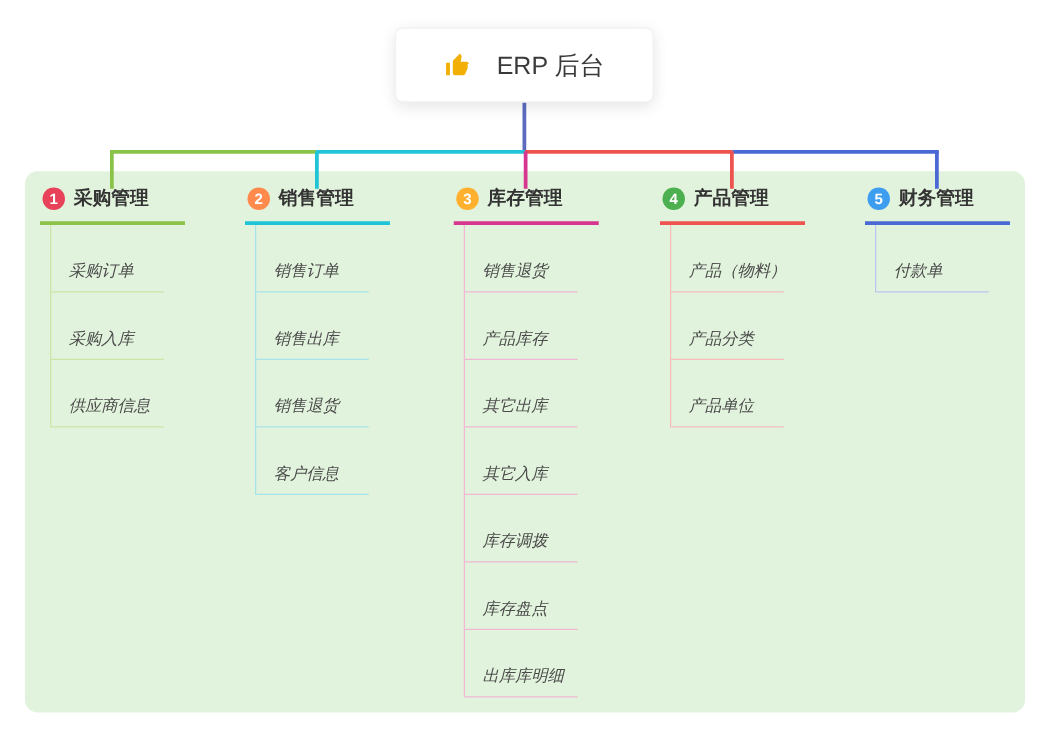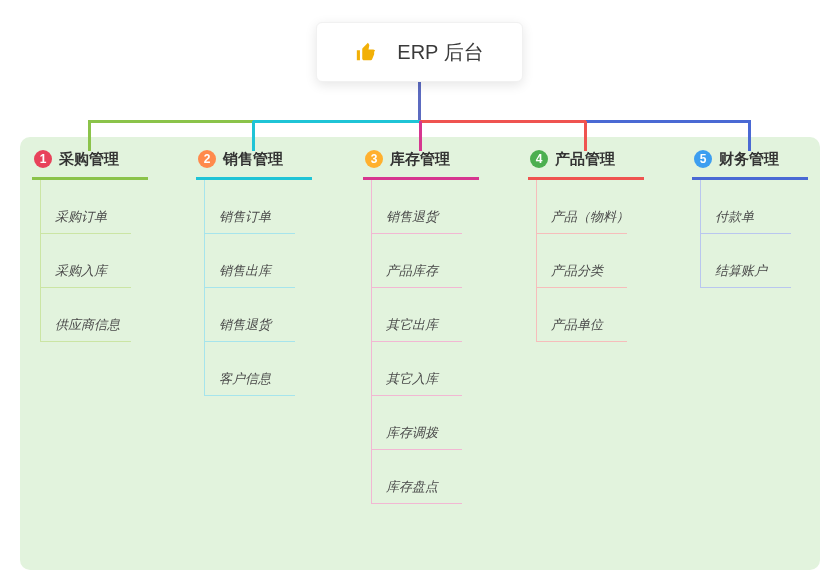--- a/index.html
+++ b/index.html
@@ -144,20 +144,21 @@
       <span class="badge">3</span>
       <span>库存管理</span>
     </div>
     <div class="children">
       <div class="child">销售退货</div>
       <div class="child">产品库存</div>
       <div class="child">其它出库</div>
       <div class="child">其它入库</div>
       <div class="child">库存调拨</div>
       <div class="child">库存盘点</div>
+      <div class="child">出库库明细</div>
     </div>
   </div>
 
   <div class="branch" style="left: 528px; --line: #ef5350; --badge: #4caf50; --child: #f6bdbb;">
     <div class="branch-header">
       <span class="badge">4</span>
       <span>产品管理</span>
     </div>
     <div class="children">
       <div class="child">产品（物料）</div>
@@ -166,17 +167,16 @@
     </div>
   </div>
 
   <div class="branch" style="left: 692px; --line: #4a69d4; --badge: #3d9ef0; --child: #b9c6ef;">
     <div class="branch-header">
       <span class="badge">5</span>
       <span>财务管理</span>
     </div>
     <div class="children">
       <div class="child">付款单</div>
-      <div class="child">结算账户</div>
     </div>
   </div>
 
 </div>
 
 </body></html>

